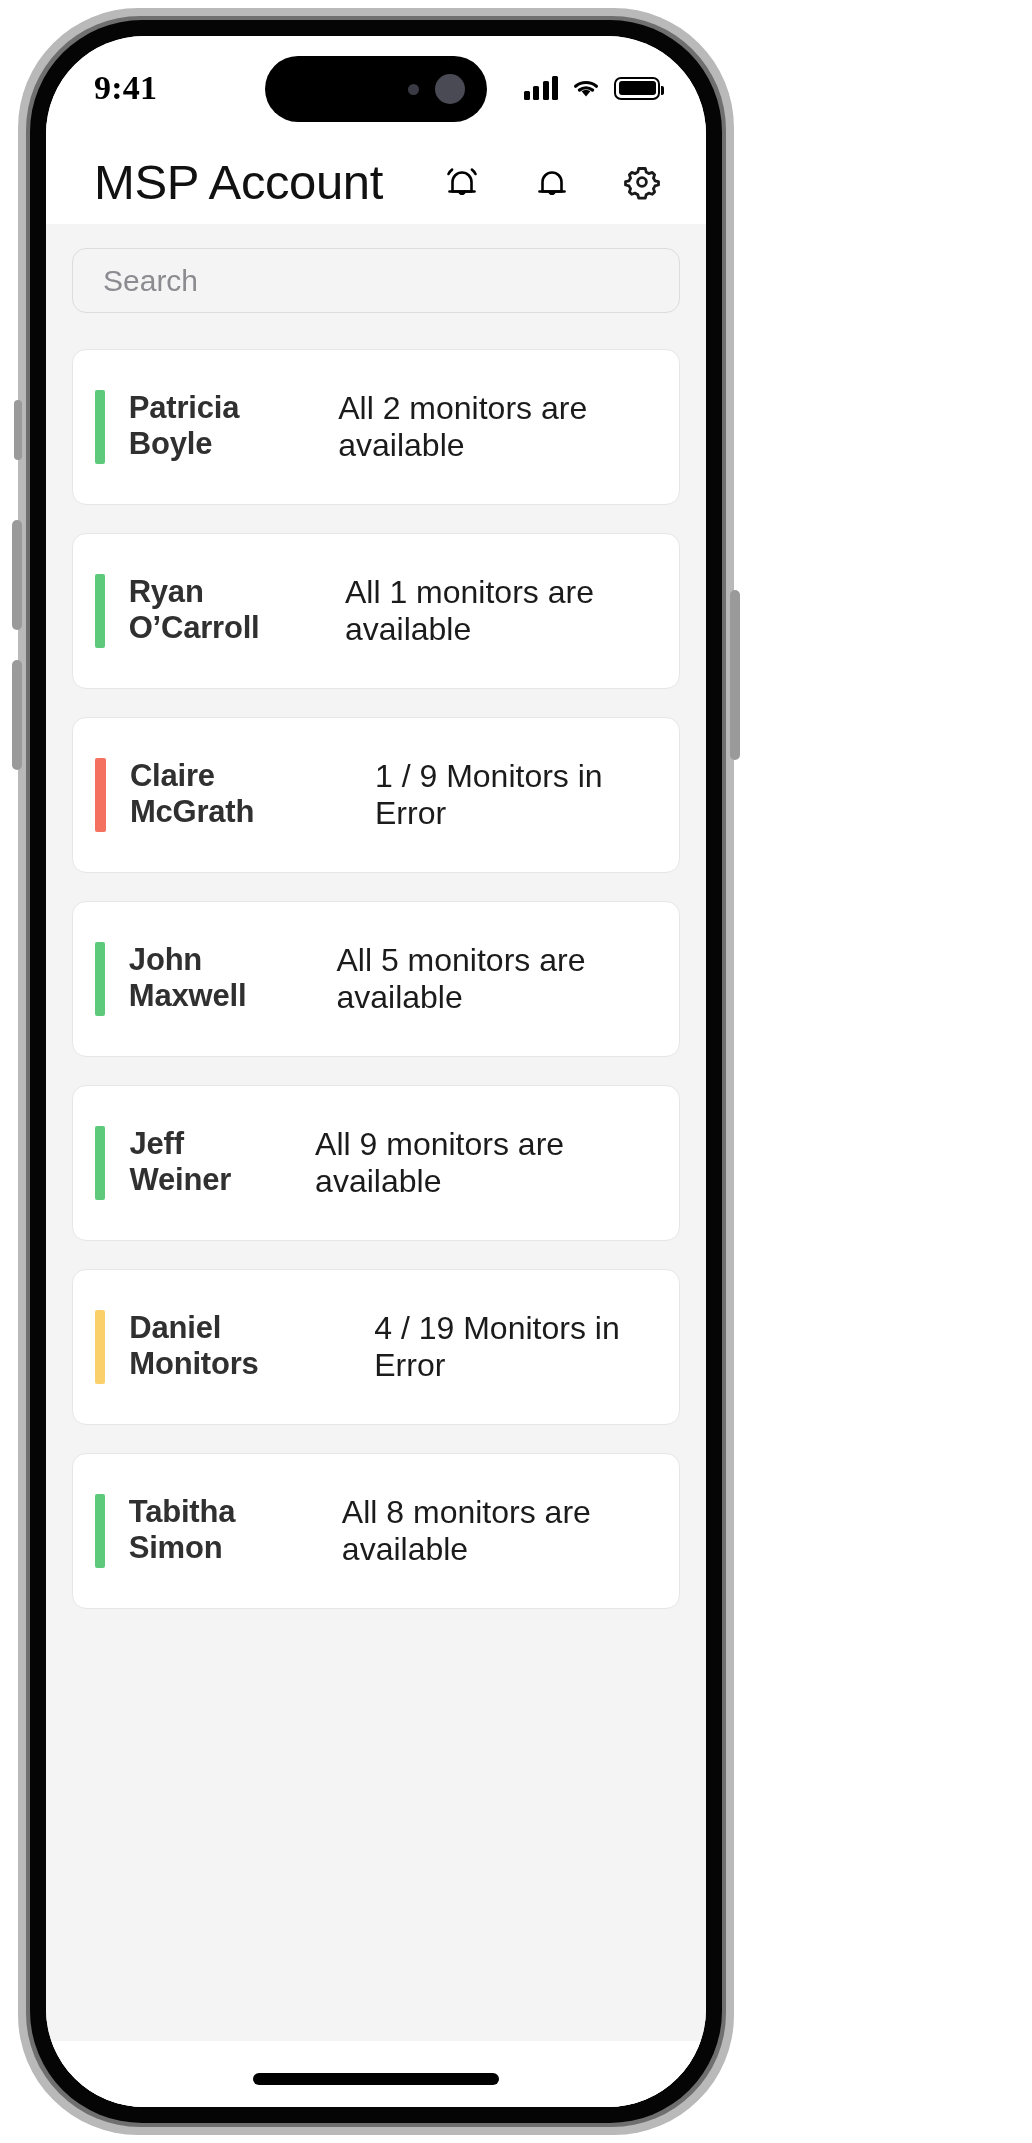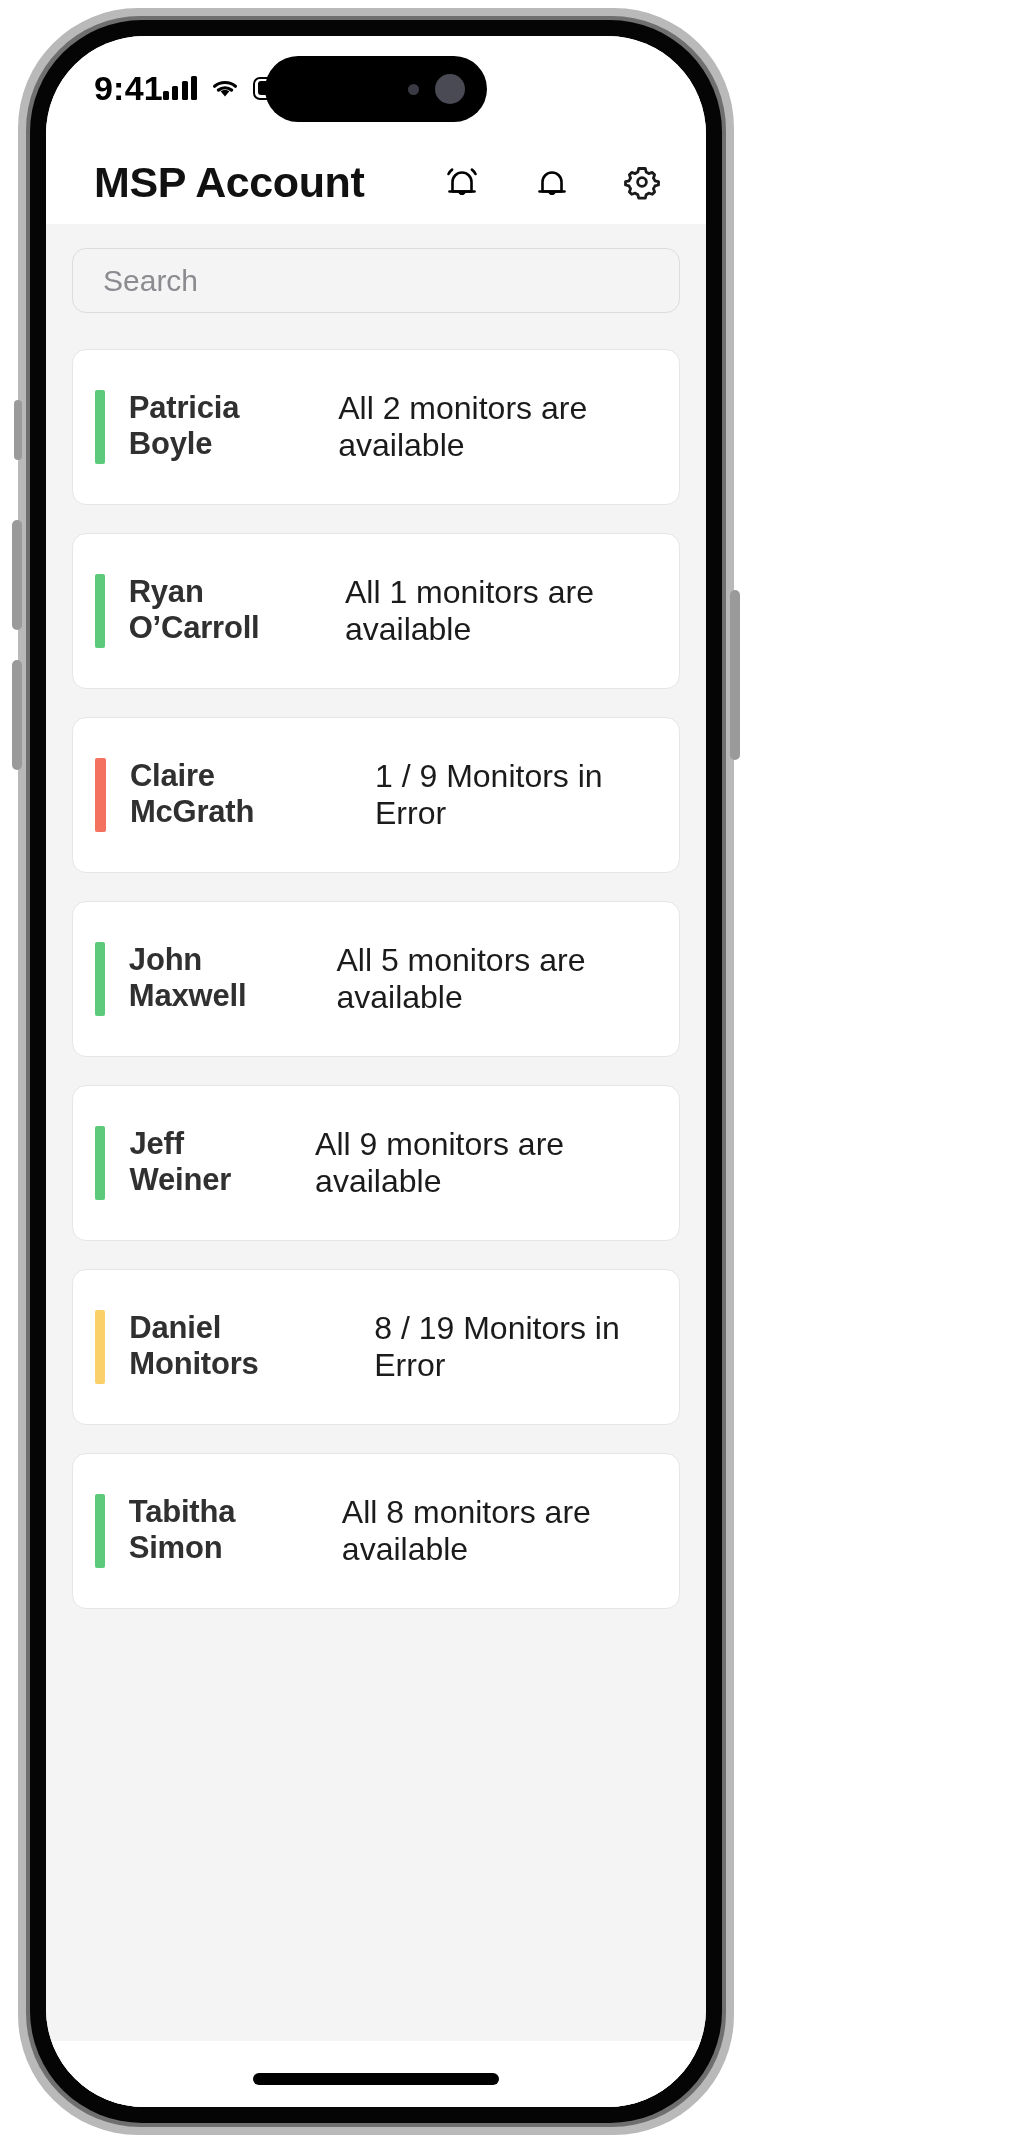--- a/index.html
+++ b/index.html
@@ -41,22 +41,23 @@
 
   
   .btn-silent { position:absolute; left:14px; top:400px; width:8px; height:60px; border-radius:4px; background:#9a9a9a; }
   .btn-volup  { position:absolute; left:12px; top:520px; width:10px; height:110px; border-radius:5px; background:#9a9a9a; }
   .btn-voldn  { position:absolute; left:12px; top:660px; width:10px; height:110px; border-radius:5px; background:#9a9a9a; }
   .btn-power  { position:absolute; left:730px; top:590px; width:10px; height:170px; border-radius:5px; background:#9a9a9a; }
 
   
   .statusbar {
     position: relative; height: 104px; background:#ffffff;
-    display:flex; align-items:center; justify-content:flex-start;
+    display:flex; align-items:center; justify-content:space-between;
     padding: 0 46px 0 48px;
+    font-family: Liberation Serif, serif;
   }
   .status-time {
     font-size: 34px; font-weight: 700; color:#000; letter-spacing:0.2px;
   }
   .dynamic-island {
     position:absolute; left:50%; transform:translateX(-50%); top:20px;
     width: 222px; height: 66px; border-radius: 33px; background:#000;
     display:flex; align-items:center; justify-content:flex-end; padding-right:22px; gap:16px;
   }
   .di-dot-small { width:11px; height:11px; border-radius:50%; background:#3a3a44; }
@@ -77,21 +78,21 @@
     background:#000; border-radius:0 2px 2px 0;
   }
   .battery span { display:block; height:100%; background:#000; border-radius:3px; }
 
   
   .app-header {
     background:#ffffff; height:84px;
     display:flex; align-items:center; justify-content:space-between;
     padding: 0 42px 0 48px;
   }
-  .app-title { font-size: 43px; font-weight: 700; color:#111; letter-spacing:-0.4px; }
+  .app-title { font-size: 49px; font-weight: 400; color:#111; letter-spacing:-0.4px; }
   .header-actions { display:flex; align-items:center; gap:46px; }
   .hicon { width:44px; height:44px; display:flex; align-items:center; justify-content:center; cursor:pointer; }
 
   
   .content {
     background:#F4F4F5;
     height: calc(2071px - 104px - 84px);
     padding: 24px 26px 0 26px;
     overflow:hidden;
     position:relative;
@@ -237,21 +238,21 @@
             <div class="status-bar-accent" style="background: rgb(92, 201, 123);"></div>
             <div class="card-text">
               <div class="card-name">Jeff Weiner</div>
               <div class="card-status">All 9 monitors are available</div>
             </div>
           </div>
           <div class="card">
             <div class="status-bar-accent" style="background: rgb(250, 208, 106);"></div>
             <div class="card-text">
               <div class="card-name">Daniel Monitors</div>
-              <div class="card-status">8 / 19 Monitors in Error</div>
+              <div class="card-status">4 / 19 Monitors in Error</div>
             </div>
           </div>
           <div class="card">
             <div class="status-bar-accent" style="background: rgb(92, 201, 123);"></div>
             <div class="card-text">
               <div class="card-name">Tabitha Simon</div>
               <div class="card-status">All 8 monitors are available</div>
             </div>
           </div>
         </div>

